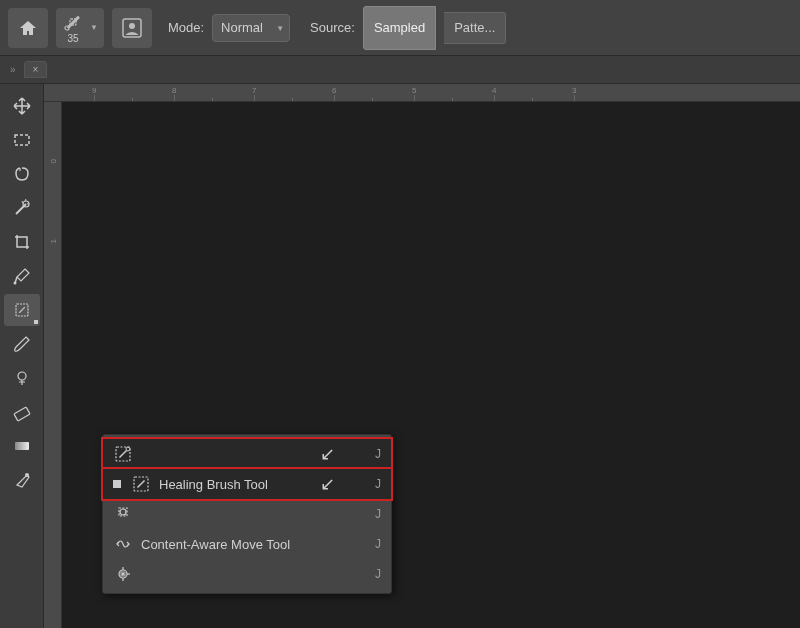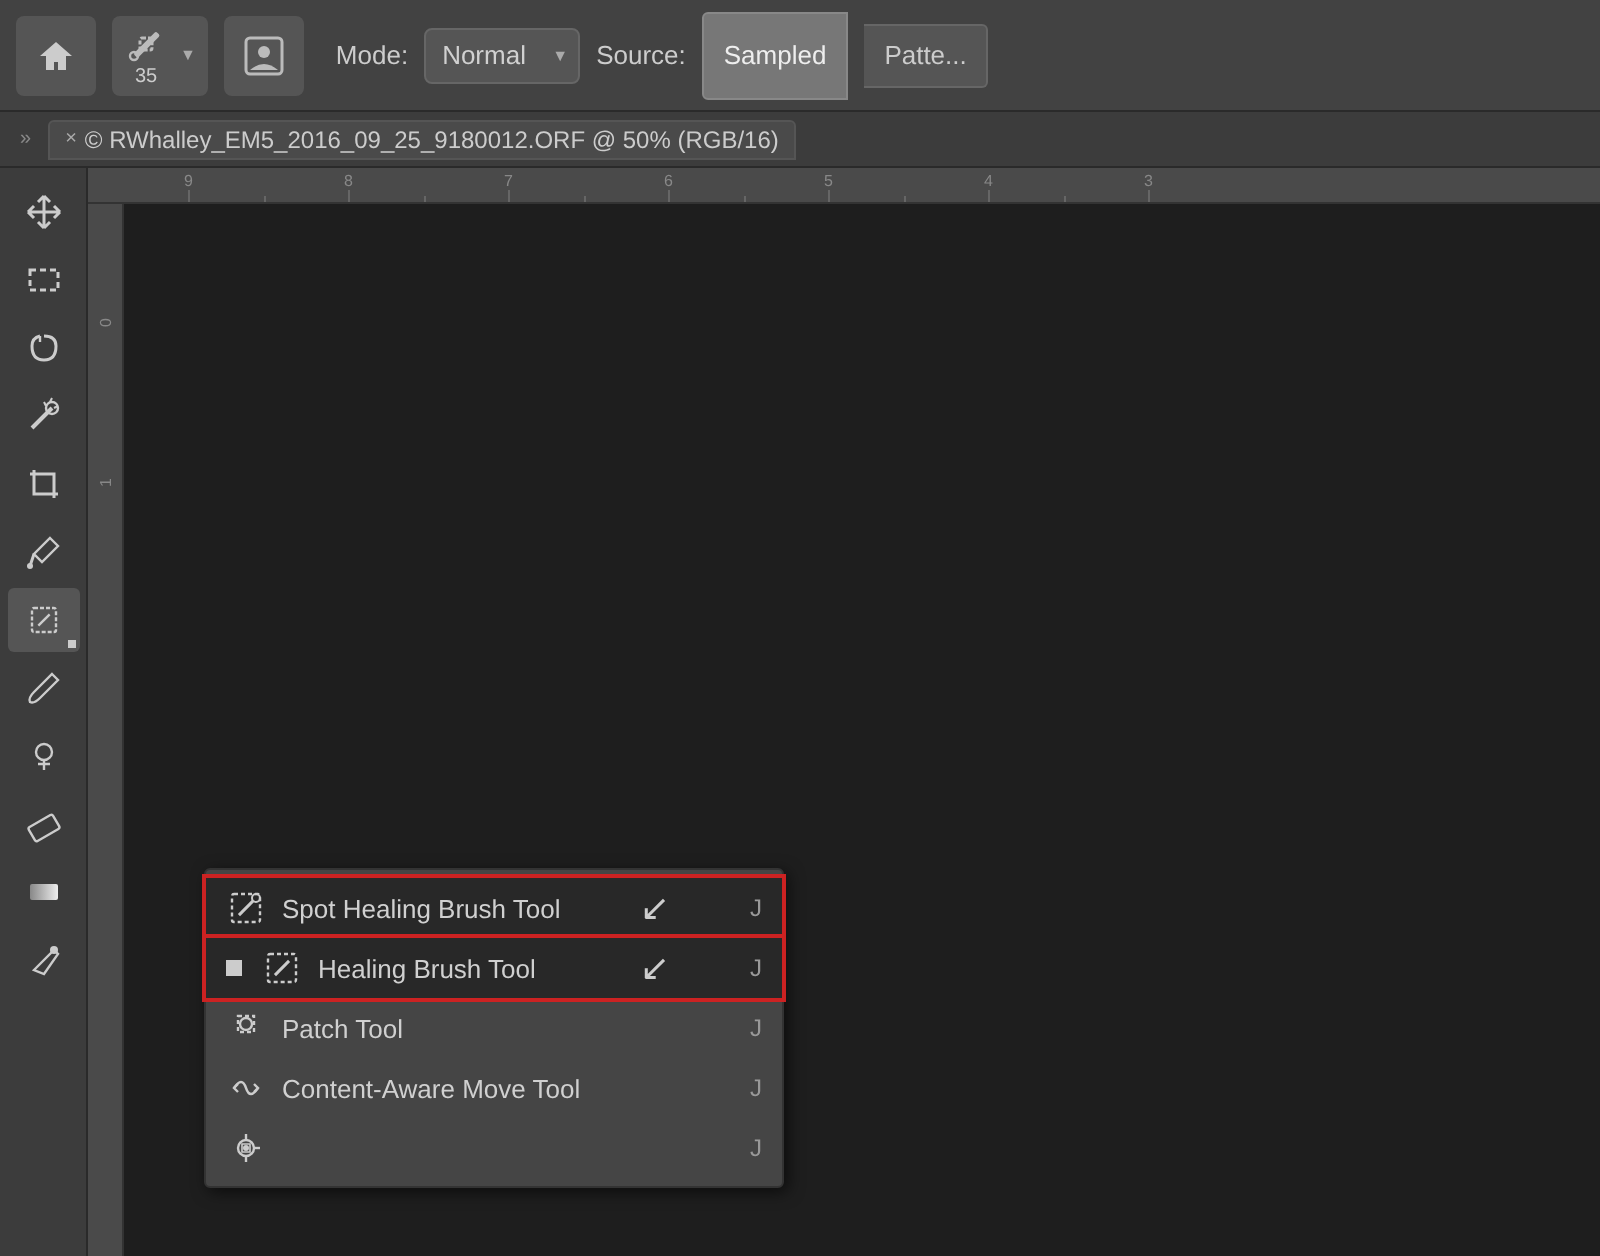--- a/index.html
+++ b/index.html
@@ -90,21 +90,21 @@
       position: absolute;
       right: 6px;
       top: 50%;
       transform: translateY(-50%);
       pointer-events: none;
     }
 
     .toolbar-source-label {
       color: #ccc;
       font-size: 13px;
-      margin-left: 0;
+      margin-left: 12px;
     }
     .source-sampled-btn {
       background: #777;
       border: 1px solid #888;
       border-radius: 3px 0 0 3px;
       color: #eee;
       font-size: 13px;
       padding: 4px 10px;
       height: 44px;
       cursor: pointer;
@@ -321,21 +321,20 @@
 
   <span class="toolbar-source-label">Source:</span>
   <button class="source-sampled-btn">Sampled</button>
   <button class="source-pattern-btn">Patte...</button>
 </div>
 
 <div class="secondary-bar">
   <span class="collapse-arrow">»</span>
   <div class="tab-label">
     <span class="tab-close">×</span>
-    <span>© RWhalley_EM5_2016_09_25_9180012.ORF @ 50% (RGB/16)</span>
   </div>
 </div>
 
 <div class="main-area">
 
   <div class="left-toolbar">
 
     <div class="tool-btn">
       <svg width="20" height="20" viewBox="0 0 20 20">
         <path d="M10 2v16M2 10h16M10 2L7 5M10 2l3 3M10 18l-3-3M10 18l3-3M2 10l3-3M2 10l3 3M18 10l-3-3M18 10l-3 3" stroke="#ccc" stroke-width="1.5" fill="none"></path>
@@ -497,21 +496,20 @@
     <div class="tool-flyout">
 
       <div class="flyout-item highlighted" style="outline: 2px solid #cc2222; background: #282828;">
         <div class="flyout-icon">
           <svg width="20" height="20" viewBox="0 0 20 20">
             <rect x="3" y="3" width="14" height="14" rx="1" fill="none" stroke="#ccc" stroke-width="1.2" stroke-dasharray="2,1.5"></rect>
             <line x1="5" y1="10" x2="15" y2="10" stroke="#ccc" stroke-width="1.5" transform="rotate(-45 10 10)"></line>
             <circle cx="15" cy="5" r="2" fill="none" stroke="#ccc" stroke-width="1"></circle>
           </svg>
         </div>
-        <span class="flyout-label">Spot Healing Brush Tool</span>
         <span style="position:absolute; right:56px; top:50%; transform:translateY(-50%); font-size:18px; color:#ccc; pointer-events:none;">↙</span>
         <span class="flyout-shortcut">J</span>
       </div>
 
       <div class="flyout-item highlighted" style="outline: 2px solid #cc2222; background: #282828;">
         <div style="width:8px; height:8px; background:#ccc; margin-right:2px; flex-shrink:0;"></div>
         <div class="flyout-icon">
           <svg width="20" height="20" viewBox="0 0 20 20">
             <rect x="3" y="3" width="14" height="14" rx="1" fill="none" stroke="#ccc" stroke-width="1.2" stroke-dasharray="2,1.5"></rect>
             <line x1="5" y1="10" x2="15" y2="10" stroke="#ccc" stroke-width="1.5" transform="rotate(-45 10 10)"></line>
@@ -522,21 +520,20 @@
         <span class="flyout-shortcut">J</span>
       </div>
 
       <div class="flyout-item">
         <div class="flyout-icon">
           <svg width="20" height="20" viewBox="0 0 20 20">
             <path d="M6 4 L14 4 L14 12 L6 12 Z" fill="none" stroke="#ccc" stroke-width="1.2" stroke-dasharray="2,1.5"></path>
             <circle cx="10" cy="8" r="3" fill="none" stroke="#ccc" stroke-width="1.2"></circle>
           </svg>
         </div>
-        <span class="flyout-label">Patch Tool</span>
         <span class="flyout-shortcut">J</span>
       </div>
 
       <div class="flyout-item">
         <div class="flyout-icon">
           <svg width="20" height="20" viewBox="0 0 20 20">
             <path d="M4 10 Q8 4 10 10 Q12 16 16 10" fill="none" stroke="#ccc" stroke-width="1.2"></path>
             <path d="M14 8 L16 10 L14 12" fill="none" stroke="#ccc" stroke-width="1.2"></path>
             <path d="M6 8 L4 10 L6 12" fill="none" stroke="#ccc" stroke-width="1.2"></path>
           </svg>

